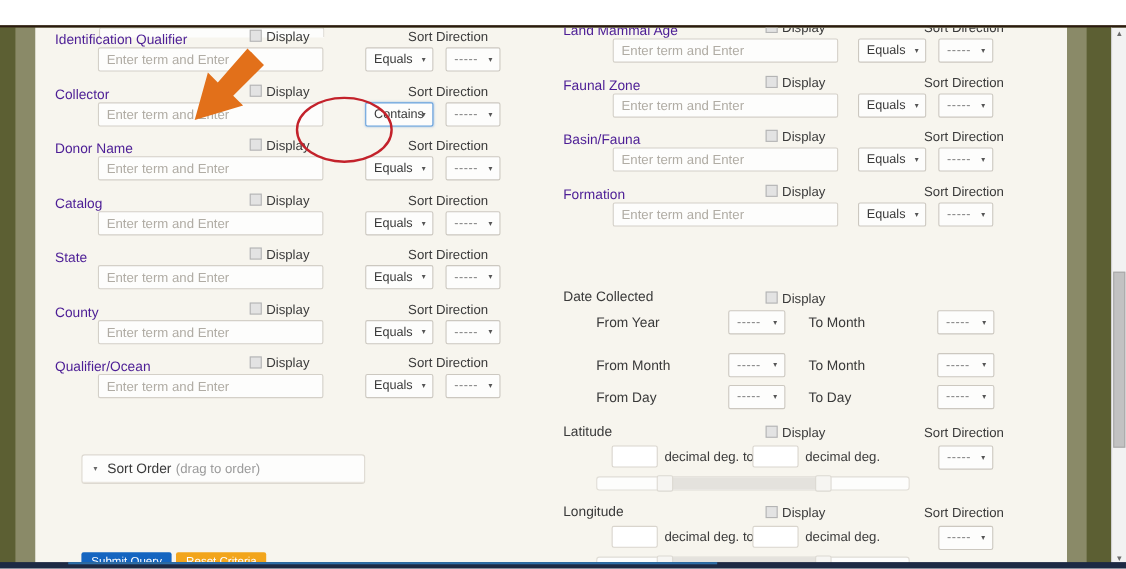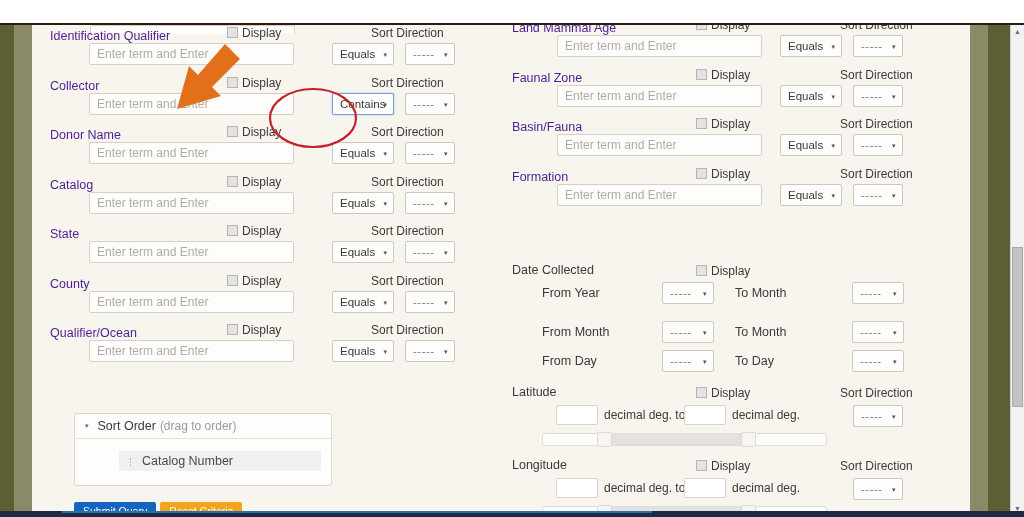--- a/index.html
+++ b/index.html
@@ -509,25 +509,20 @@
             <span>-----</span><span class="caret">▾</span>
           </div>
         </div>
 
       </div>
 
       <div id="sort-order-panel">
         <div id="sort-order-head">
           <span class="tri">▾</span><span>Sort Order</span><span class="hint">(drag to order)</span>
         </div>
-        <div id="sort-order-body">
-          <div class="sort-chip">
-            <span class="grip">⋮</span><span>Catalog Number</span>
-          </div>
-        </div>
       </div>
 
       <div id="actions">
         <span class="btn primary">Submit Query</span><span class="btn warn">Reset Criteria</span>
       </div>
 
       <div class="column" id="col-right">
 
         <div class="criteria" style="top:-8px;position:absolute;width:400px;">
           <div class="crit-label">Land Mammal Age</div>

